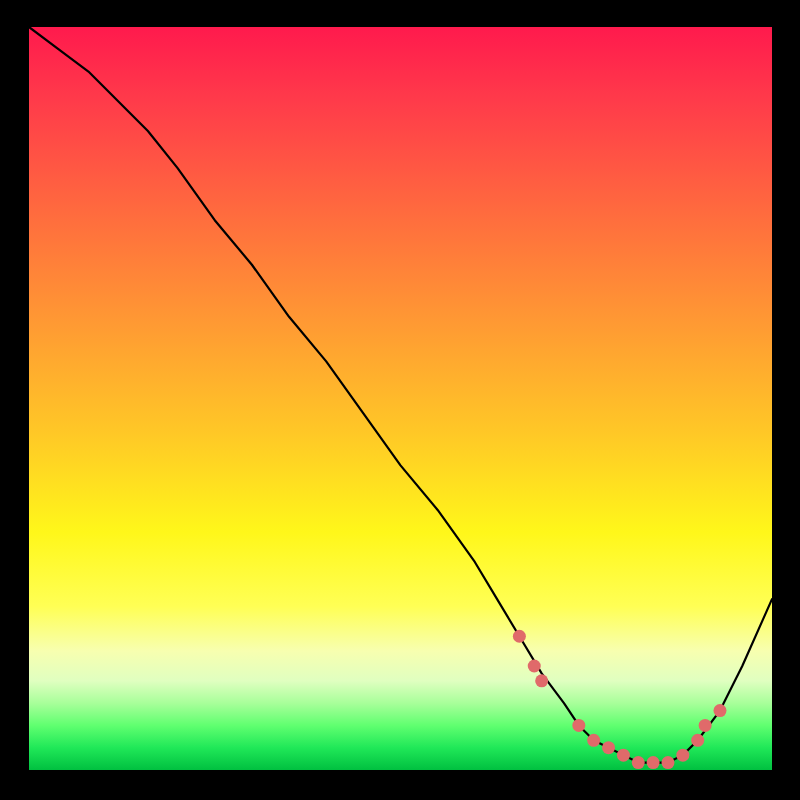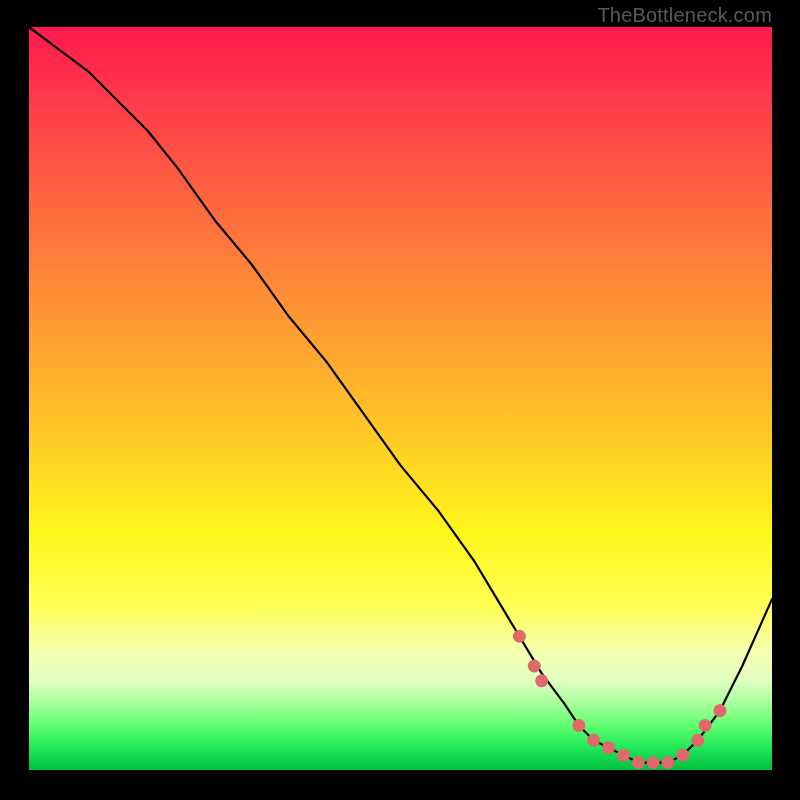--- a/index.html
+++ b/index.html
@@ -54,21 +54,20 @@
     color: #5a5a5a;
     font-size: 20px;
     font-weight: 400;
     letter-spacing: 0.2px;
   }
 </style>
 </head>
 <body>
 
 <div class="frame">
-  <div class="watermark">TheBottleneck.com</div>
   <div class="plot-area">
     <svg class="plot-svg" viewBox="0 0 743 743" preserveAspectRatio="none">
       <path id="curve-path" fill="none" stroke="#000000" stroke-width="2.2" stroke-linejoin="round" stroke-linecap="round" d="M0.00 0.00 L29.72 22.29 L59.44 44.58 L89.16 74.30 L118.88 104.02 L148.60 141.17 L185.75 193.18 L222.90 237.76 L260.05 289.77 L297.20 334.35 L334.35 386.36 L371.50 438.37 L408.65 482.95 L445.80 534.96 L468.09 572.11 L490.38 609.26 L512.67 646.41 L534.96 676.13 L549.82 698.42 L564.68 713.28 L579.54 720.71 L594.40 728.14 L609.26 735.57 L624.12 735.57 L638.98 735.57 L653.84 728.14 L668.70 713.28 L690.99 683.56 L713.28 638.98 L743.00 572.11"></path>
       <g id="marker-group">
           <circle cx="490.38" cy="609.26" r="6.5" fill="#e06a6a" stroke="#c94f4f" stroke-width="0"></circle>
           <circle cx="505.24" cy="638.98" r="6.5" fill="#e06a6a" stroke="#c94f4f" stroke-width="0"></circle>
           <circle cx="512.67" cy="653.84" r="6.5" fill="#e06a6a" stroke="#c94f4f" stroke-width="0"></circle>
           <circle cx="549.82" cy="698.42" r="6.5" fill="#e06a6a" stroke="#c94f4f" stroke-width="0"></circle>
           <circle cx="564.68" cy="713.28" r="6.5" fill="#e06a6a" stroke="#c94f4f" stroke-width="0"></circle>
           <circle cx="579.54" cy="720.71" r="6.5" fill="#e06a6a" stroke="#c94f4f" stroke-width="0"></circle>

